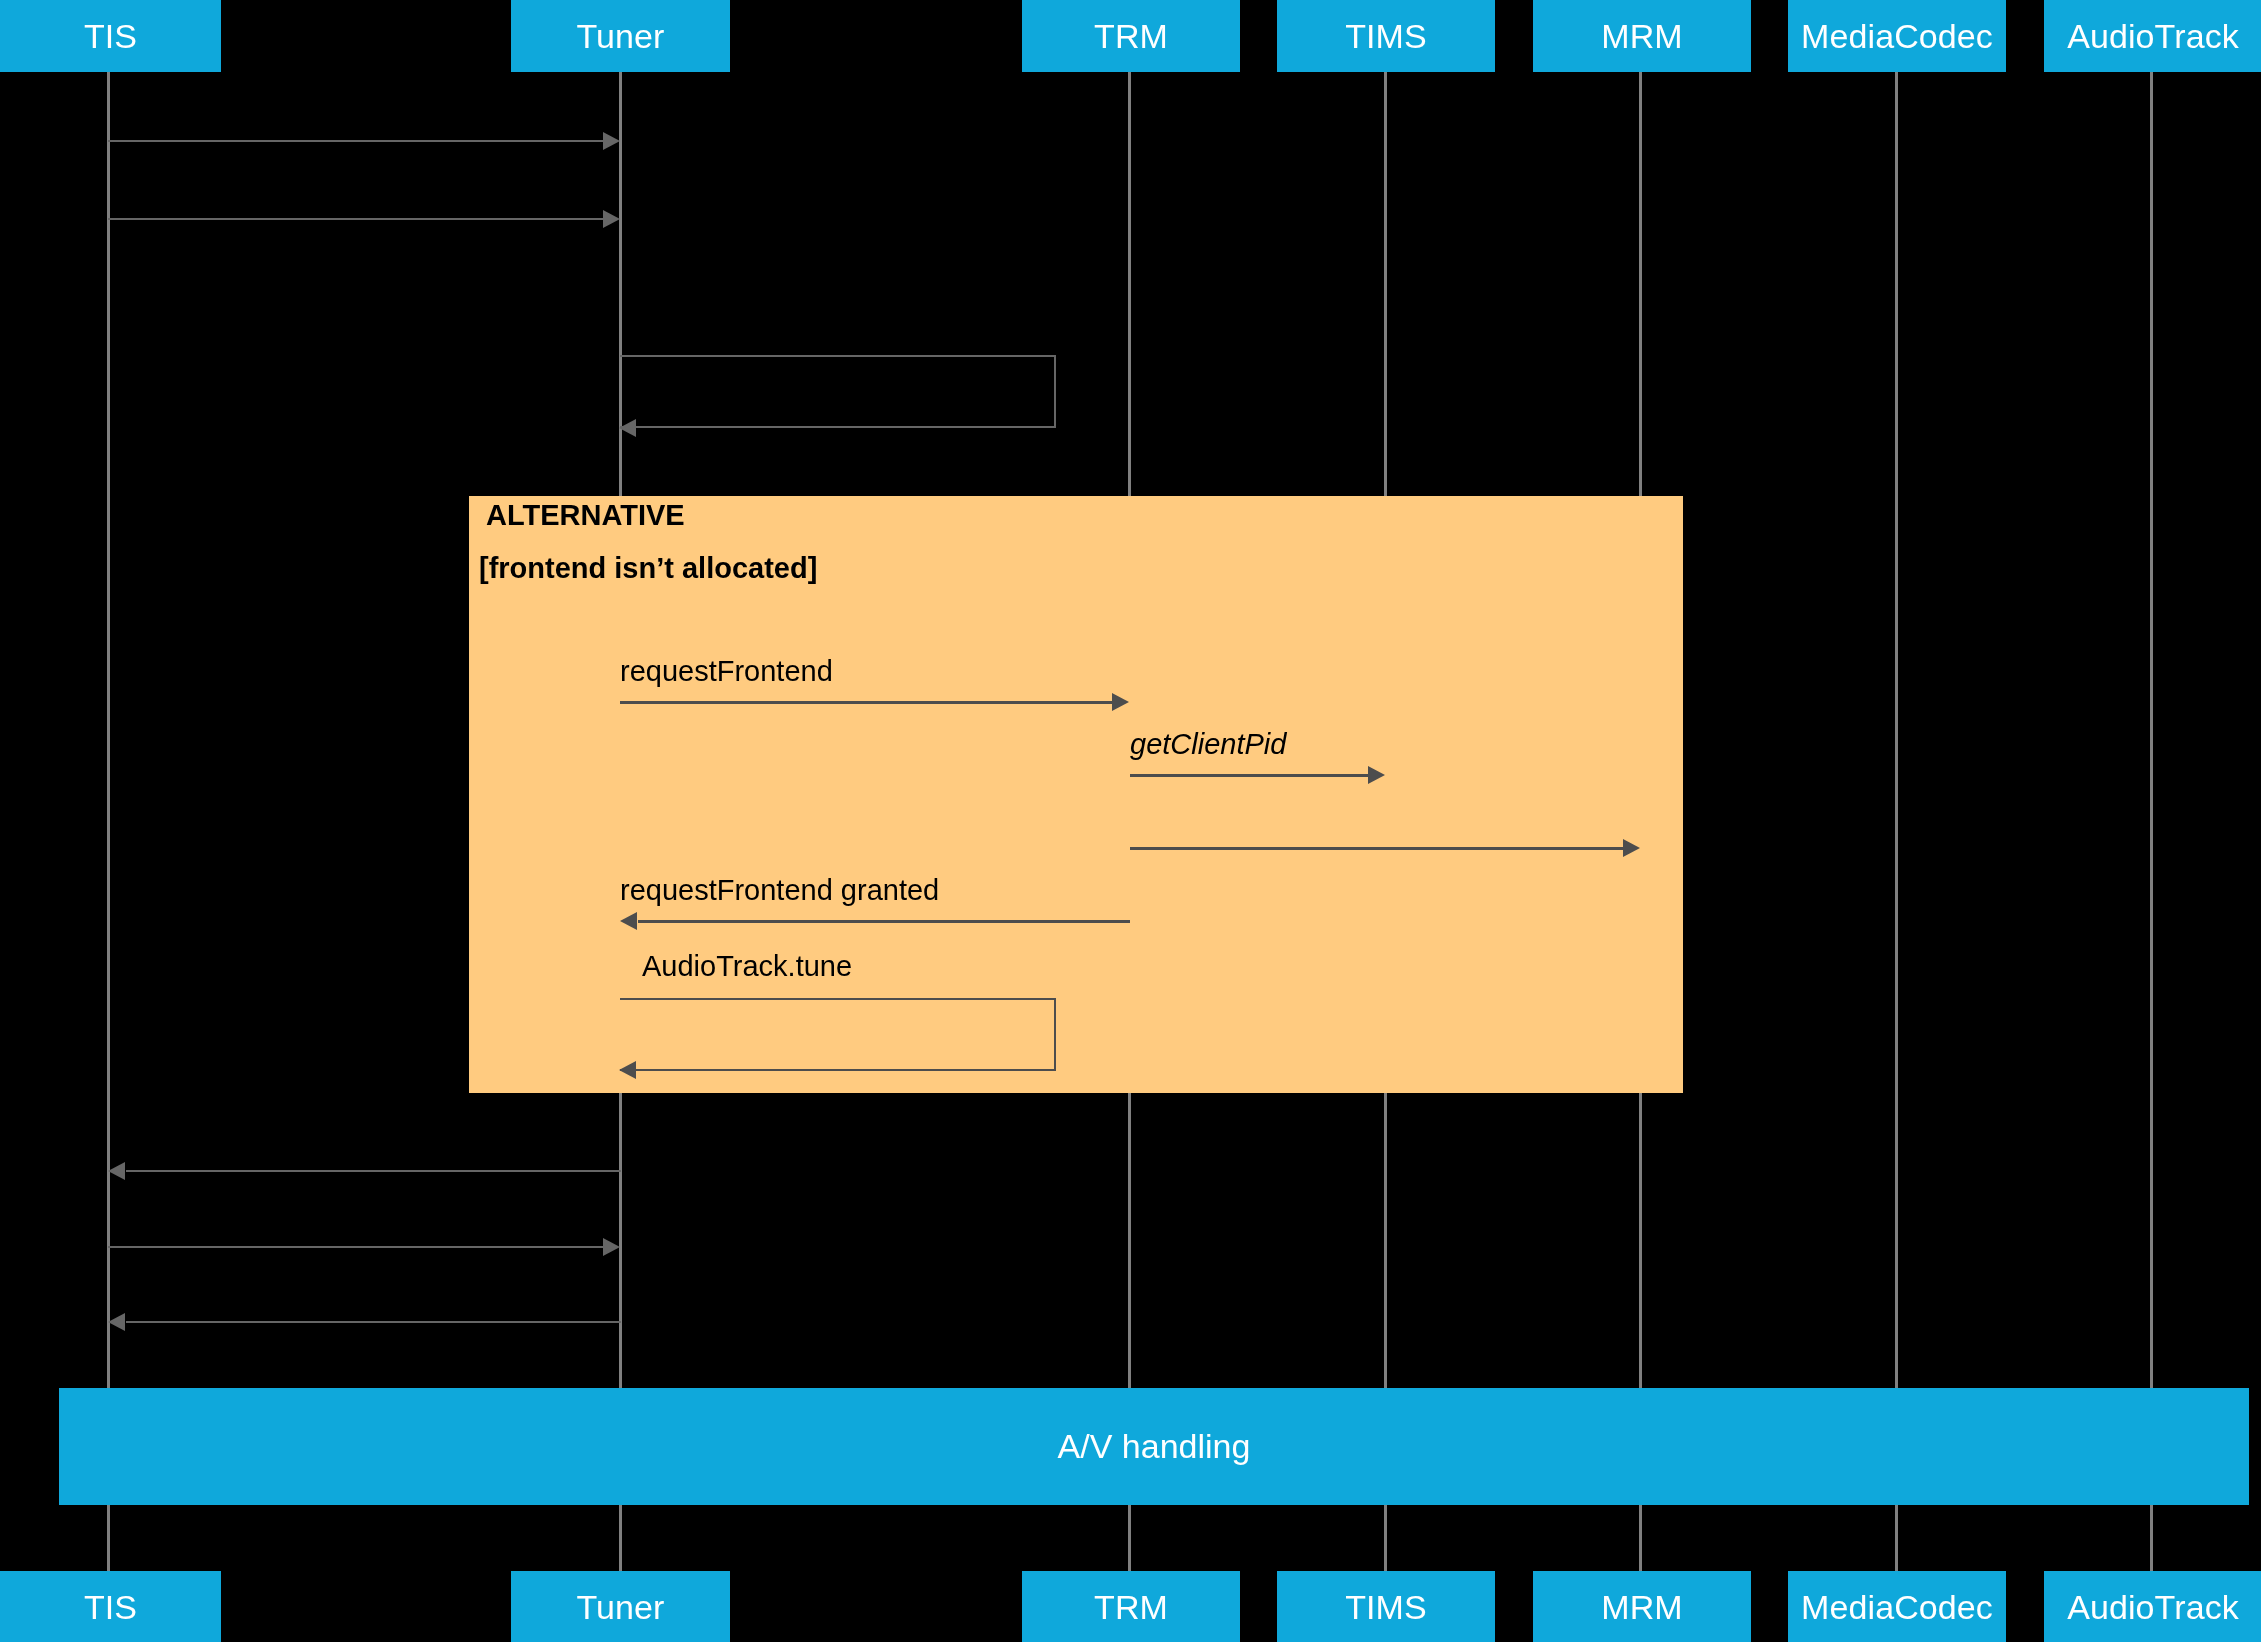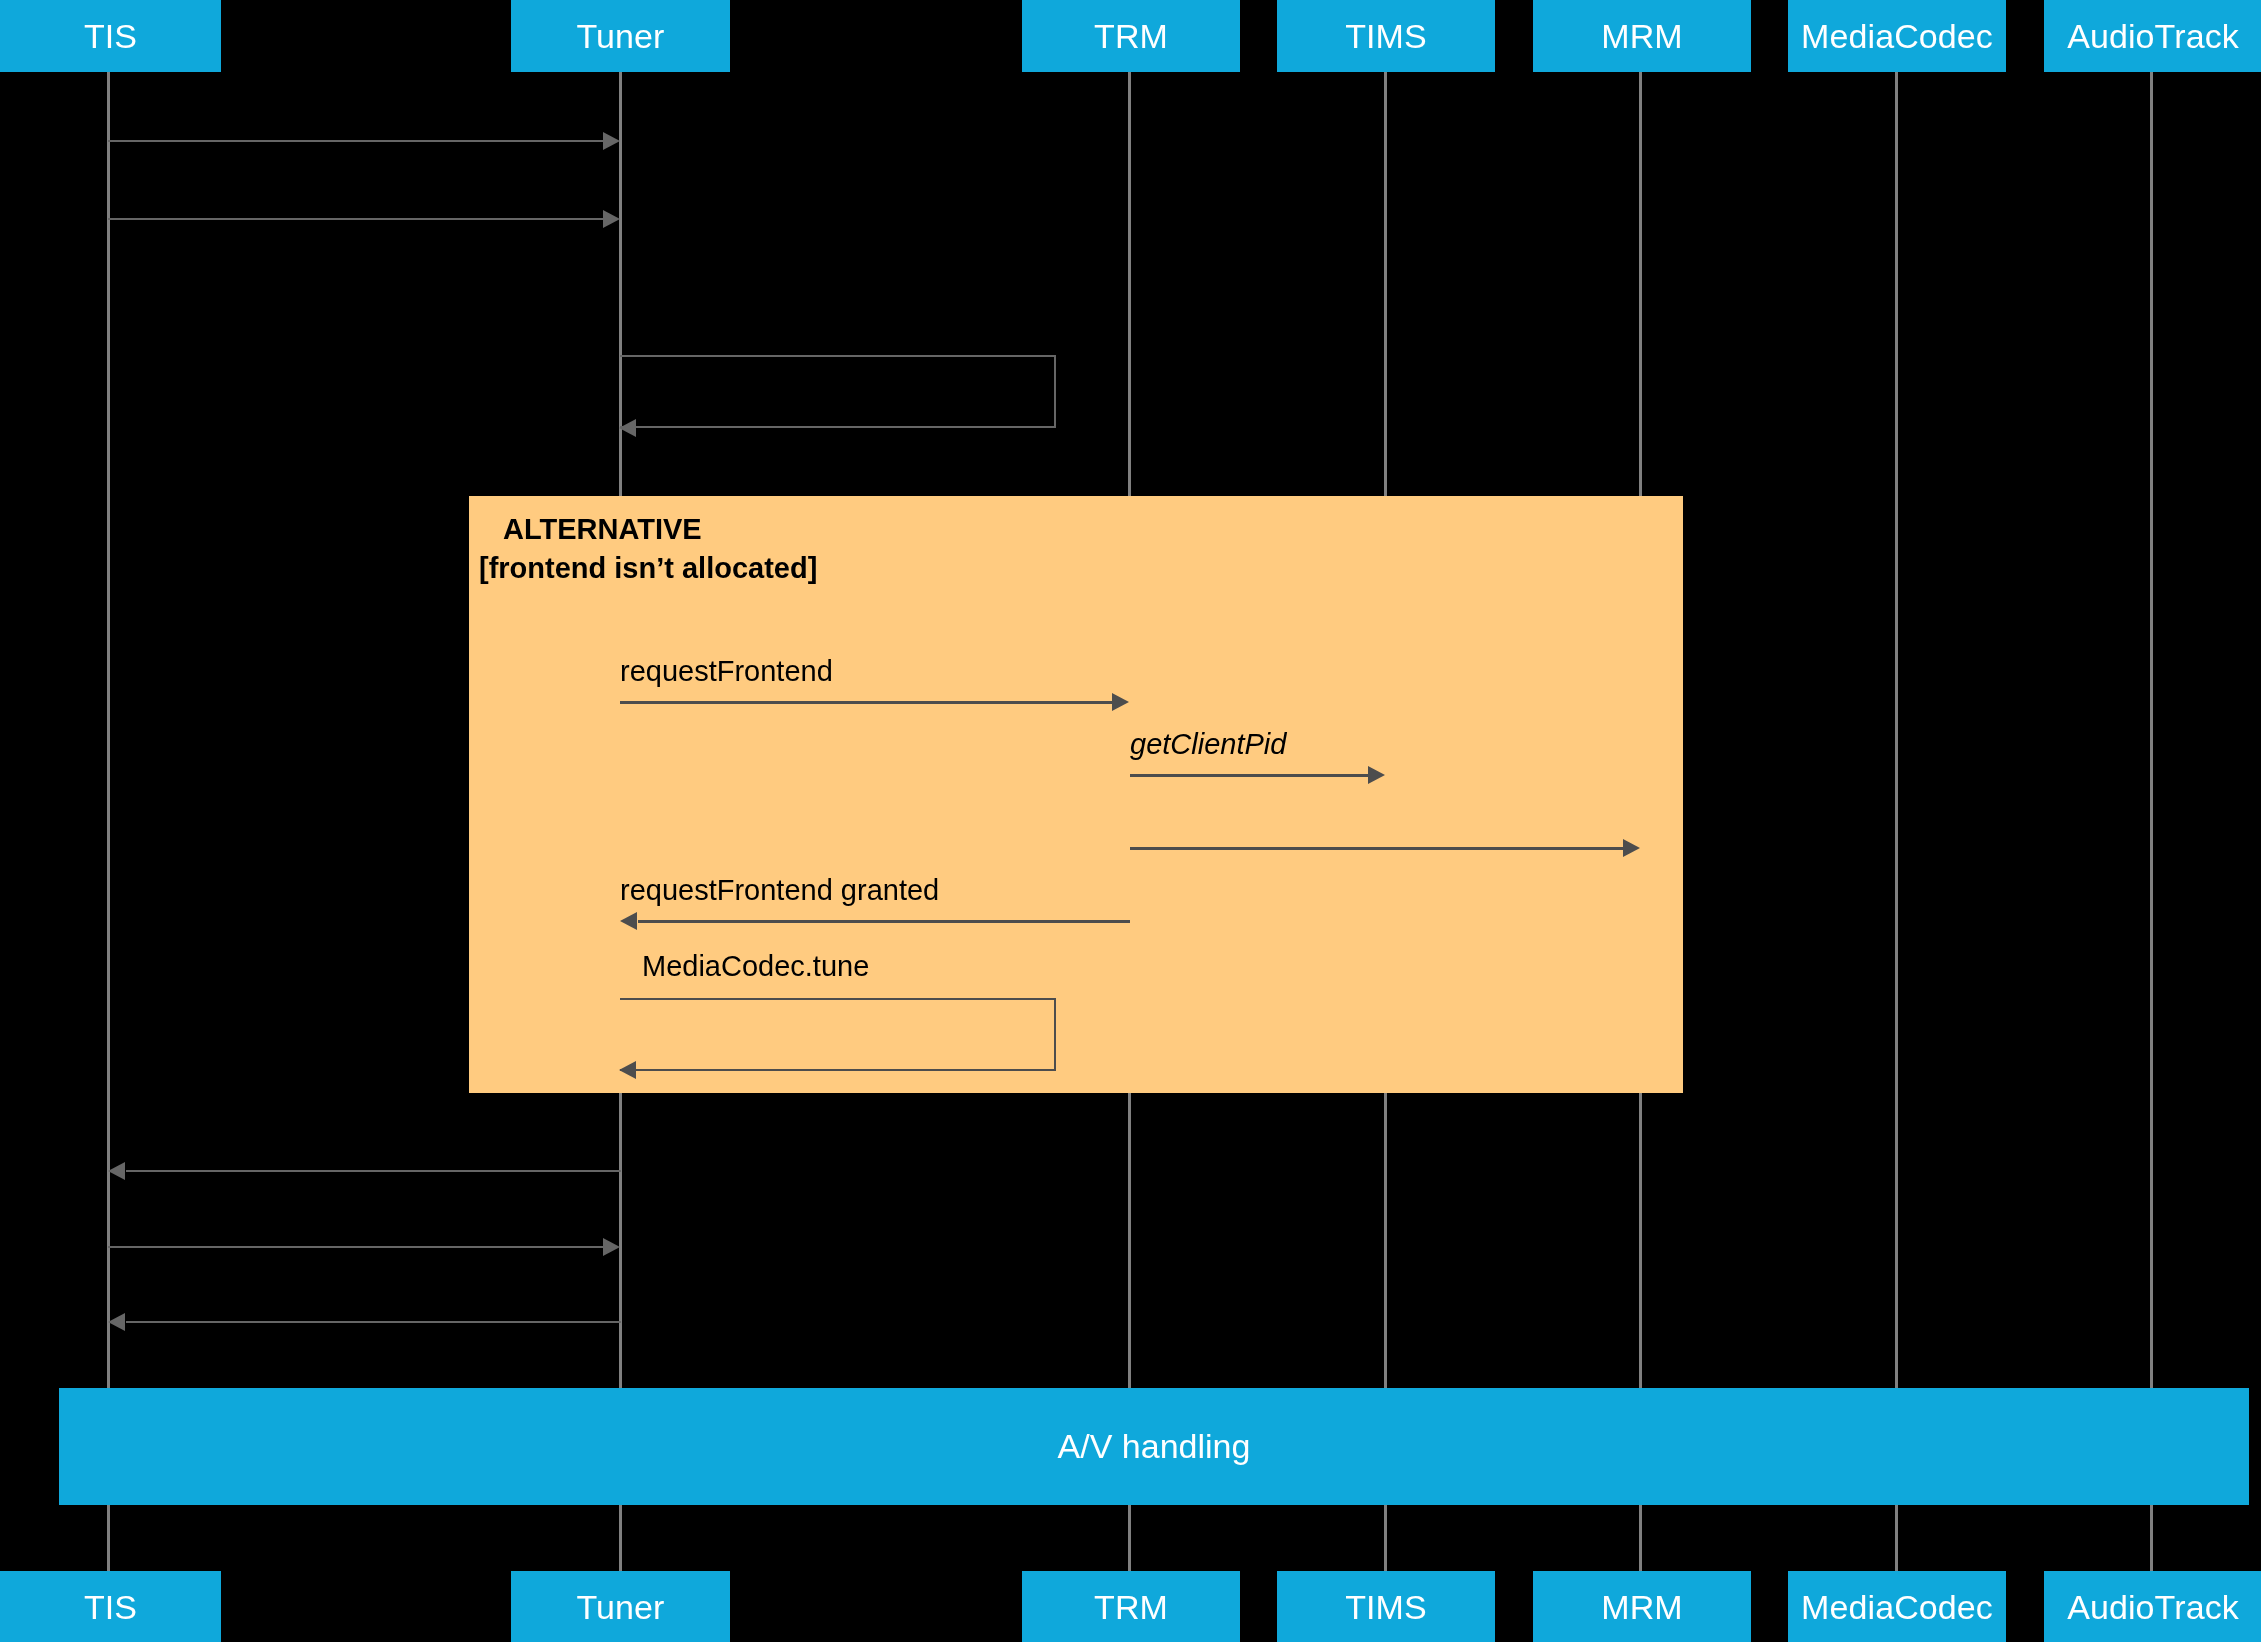--- a/index.html
+++ b/index.html
@@ -120,21 +120,21 @@
   <div class="lifeline" style="left:107px;"></div>
   <div class="lifeline" style="left:619px;"></div>
   <div class="lifeline" style="left:1128px;"></div>
   <div class="lifeline" style="left:1384px;"></div>
   <div class="lifeline" style="left:1639px;"></div>
   <div class="lifeline" style="left:1895px;"></div>
   <div class="lifeline" style="left:2150px;"></div>
 
   <div class="fragment" style="left:469px; top:496px; width:1214px; height:597px;"></div>
 
-  <div class="fragment-title" style="left:486px; top:513px;margin-left:17px;">ALTERNATIVE</div>
+  <div class="fragment-title" style="left:486px; top:499px;">ALTERNATIVE</div>
 
   <div class="fragment-guard" style="left:479px; top:552px;font-weight:bold;">[frontend isn’t allocated]</div>
 
   <div class="participant top" style="left:0px; width:221px;">
     <span>TIS</span>
   </div>
   <div class="participant top" style="left:511px; width:219px;">
     <span>Tuner</span>
   </div>
   <div class="participant top" style="left:1022px; width:218px;">
@@ -175,21 +175,21 @@
 
   <div class="msg-line" style="left:1130px; top:847px; width:493px;"></div>
   <div class="arrow-head right" style="left:1623px; top:839px;"></div>
 
   <div class="msg-line" style="left:638px; top:920px; width:492px;"></div>
   <div class="arrow-head left" style="left:620px; top:912px;"></div>
   <div class="msg-label" style="left:620px; top:874px; width:509px;">requestFrontend granted</div>
 
   <div class="selfcall" style="left:620px; top:998px; width:436px; height:73px;"></div>
   <div class="arrow-head left" style="left:619px; top:1061px;"></div>
-  <div class="msg-label" style="left:642px; top:950px; width:409px;">MediaCodec.tune</div>
+  <div class="msg-label" style="left:642px; top:950px; width:409px;">AudioTrack.tune</div>
 
   <div class="msg-line dim" style="left:126px; top:1170px; width:495px;"></div>
   <div class="arrow-head left dim" style="left:108px; top:1162px;"></div>
   <div class="msg-label" style="left:108px; top:1132px; width:511px;"></div>
 
   <div class="msg-line dim" style="left:108px; top:1246px; width:495px;"></div>
   <div class="arrow-head right dim" style="left:603px; top:1238px;"></div>
   <div class="msg-label" style="left:108px; top:1208px; width:511px;"></div>
 
   <div class="msg-line dim" style="left:126px; top:1321px; width:495px;"></div>

